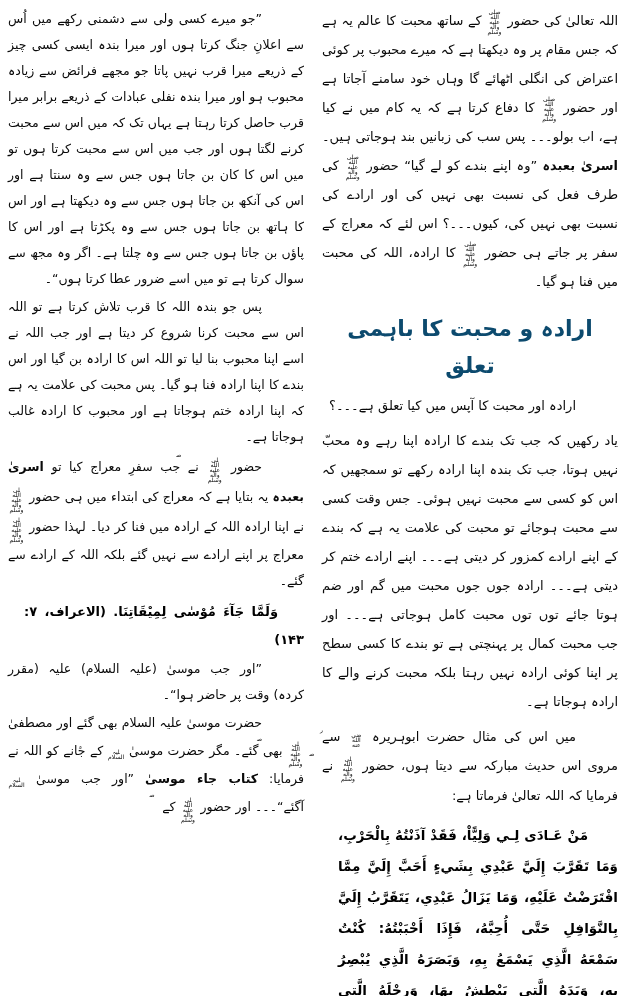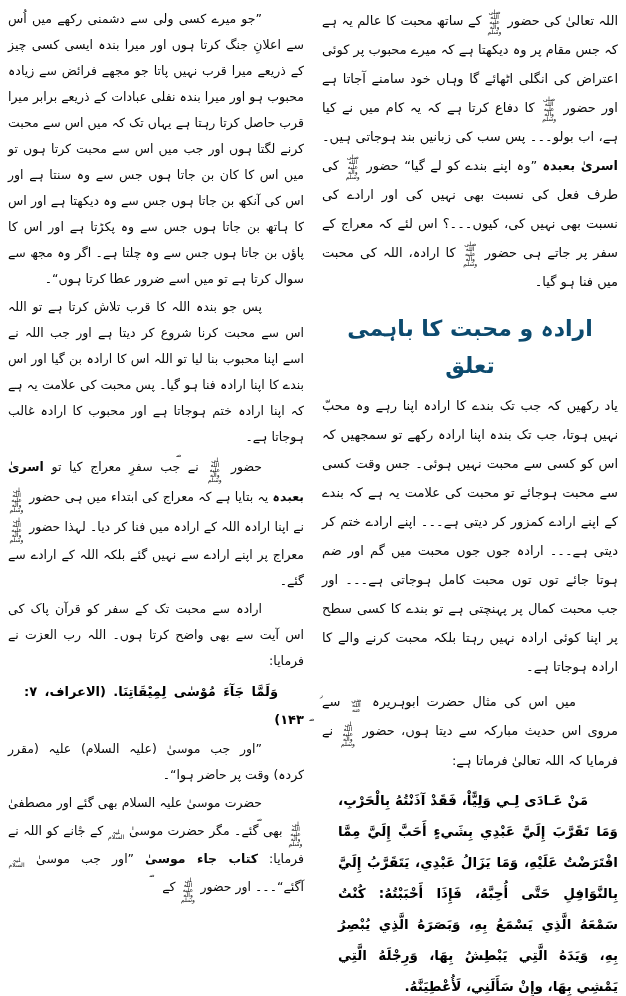--- a/index.html
+++ b/index.html
@@ -71,28 +71,28 @@
   .col-left > * { margin-bottom: 2px; }
 </style>
 </head>
 <body>
 
 <div class="page">
 
   <div class="col col-right">
     <p class="urdu rich">اللہ تعالیٰ کی حضور  <span class="hon">صلى الله عليه وآله وسلم</span> کے ساتھ محبت کا عالم یہ ہے کہ جس مقام پر وہ دیکھتا ہے کہ میرے محبوب پر کوئی اعتراض کی انگلی اٹھائے گا وہاں خود سامنے آجاتا ہے اور حضور  <span class="hon">صلى الله عليه وآله وسلم</span> کا دفاع کرتا ہے کہ یہ کام میں نے کیا ہے، اب بولو۔۔۔ پس سب کی زبانیں بند ہوجاتی ہیں۔ <b class="bold-phrase">اسریٰ بعبدہ</b> ”وہ اپنے بندے کو لے گیا“ حضور  <span class="hon">صلى الله عليه وآله وسلم</span> کی طرف فعل کی نسبت بھی نہیں کی اور ارادے کی نسبت بھی نہیں کی، کیوں۔۔۔؟ اس لئے کہ معراج کے سفر پر جاتے ہی حضور  <span class="hon">صلى الله عليه وآله وسلم</span> کا ارادہ، اللہ کی محبت میں فنا ہو گیا۔</p>
     <h2 class="heading">ارادہ و محبت کا باہمی تعلق</h2>
+    <p class="urdu rich indent">ارادہ اور محبت کا آپس میں کیا تعلق ہے۔۔۔؟</p>
     <p class="urdu rich">یاد رکھیں کہ جب تک بندے کا ارادہ اپنا رہے وہ محبّ نہیں ہوتا، جب تک بندہ اپنا ارادہ رکھے تو سمجھیں کہ اس کو کسی سے محبت نہیں ہوئی۔ جس وقت کسی سے محبت ہوجائے تو محبت کی علامت یہ ہے کہ بندے کے اپنے ارادے کمزور کر دیتی ہے۔۔۔ اپنے ارادے ختم کر دیتی ہے۔۔۔ ارادہ جوں جوں محبت میں گم اور ضم ہوتا جائے توں توں محبت کامل ہوجاتی ہے۔۔۔ اور جب محبت کمال پر پہنچتی ہے تو بندے کا کسی سطح پر اپنا کوئی ارادہ نہیں رہتا بلکہ محبت کرنے والے کا ارادہ ہوجاتا ہے۔</p>
     <p class="urdu rich indent">میں اس کی مثال حضرت ابوہریرہ <span class="hon">رضي الله عنه</span> سے مروی اس حدیث مبارکہ سے دیتا ہوں، حضور  <span class="hon">صلى الله عليه وآله وسلم</span> نے فرمایا کہ اللہ تعالیٰ فرماتا ہے:</p>
     <p class="arabic rich" style="text-indent:30px;">مَنْ عَـادَى لِـي وَلِيًّاْ، فَقَدْ آذَنْتُهُ بِالْحَرْبِ، وَمَا تَقَرَّبَ إِلَيَّ عَبْدِي بِشَيءٍ أَحَبَّ إِلَيَّ مِمَّا افْتَرَضْتُ عَلَيْهِ، وَمَا يَزَالُ عَبْدِي، يَتَقَرَّبُ إِلَيَّ بِالنَّوَافِلِ حَتَّى أُحِبَّهُ، فَإِذَا أَحْبَبْتُهُ: كُنْتُ سَمْعَهُ الَّذِي يَسْمَعُ بِهِ، وَبَصَرَهُ الَّذِي يُبْصِرُ بِهِ، وَيَدَهُ الَّتِي يَبْطِشُ بِهَا، وَرِجْلَهُ الَّتِي يَمْشِي بِهَا، وإِنْ سَأَلَنِي، لَأُعْطِيَنَّهُ.</p>
   </div>
 
   <div class="col col-left">
     <p class="urdu rich indent quote">”جو میرے کسی ولی سے دشمنی رکھے میں اُس سے اعلانِ جنگ کرتا ہوں اور میرا بندہ ایسی کسی چیز کے ذریعے میرا قرب نہیں پاتا جو مجھے فرائض سے زیادہ محبوب ہو اور میرا بندہ نفلی عبادات کے ذریعے برابر میرا قرب حاصل کرتا رہتا ہے یہاں تک کہ میں اس سے محبت کرنے لگتا ہوں اور جب میں اس سے محبت کرتا ہوں تو میں اس کا کان بن جاتا ہوں جس سے وہ سنتا ہے اور اس کی آنکھ بن جاتا ہوں جس سے وہ دیکھتا ہے اور اس کا ہاتھ بن جاتا ہوں جس سے وہ پکڑتا ہے اور اس کا پاؤں بن جاتا ہوں جس سے وہ چلتا ہے۔ اگر وہ مجھ سے سوال کرتا ہے تو میں اسے ضرور عطا کرتا ہوں“۔</p>
     <p class="urdu rich indent">پس جو بندہ اللہ کا قرب تلاش کرتا ہے تو اللہ اس سے محبت کرنا شروع کر دیتا ہے اور جب اللہ نے اسے اپنا محبوب بنا لیا تو اللہ اس کا ارادہ بن گیا اور اس بندے کا اپنا ارادہ فنا ہو گیا۔ پس محبت کی علامت یہ ہے کہ اپنا ارادہ ختم ہوجاتا ہے اور محبوب کا ارادہ غالب ہوجاتا ہے۔</p>
     <p class="urdu rich indent">حضور  <span class="hon">صلى الله عليه وآله وسلم</span> نے جب سفرِ معراج کیا تو <b class="bold-phrase">اسریٰ بعبدہ</b> یہ بتایا ہے کہ معراج کی ابتداء میں ہی حضور  <span class="hon">صلى الله عليه وآله وسلم</span> نے اپنا ارادہ اللہ کے ارادہ میں فنا کر دیا۔ لہذا حضور  <span class="hon">صلى الله عليه وآله وسلم</span> معراج پر اپنے ارادے سے نہیں گئے بلکہ اللہ کے ارادے سے گئے۔</p>
-    <p class="urdu rich indent">ارادہ سے محبت تک کے سفر کو قرآن پاک کی اس آیت سے بھی واضح کرتا ہوں۔ اللہ رب العزت نے فرمایا:</p>
     <p class="arabic rich">وَلَمَّا جَآءَ مُوْسٰی لِمِيْقَاتِنَا. (الاعراف، ۷: ۱۴۳)</p>
     <p class="urdu rich indent quote">”اور جب موسیٰ (علیہ السلام) علیہ (مقرر کردہ) وقت پر حاضر ہوا“۔</p>
     <p class="urdu rich indent">حضرت موسیٰ علیہ السلام بھی گئے اور مصطفیٰ  <span class="hon">صلى الله عليه وآله وسلم</span> بھی گئے۔ مگر حضرت موسیٰ <span class="hon">علیہ السلام</span> کے جانے کو اللہ نے فرمایا: <b class="bold-phrase">کتاب جاء موسیٰ</b> ”اور جب موسیٰ <span class="hon">علیہ السلام</span> آگئے“۔۔۔ اور حضور  <span class="hon">صلى الله عليه وآله وسلم</span> کے</p>
   </div>
 
 </div>
 
 </body></html>

